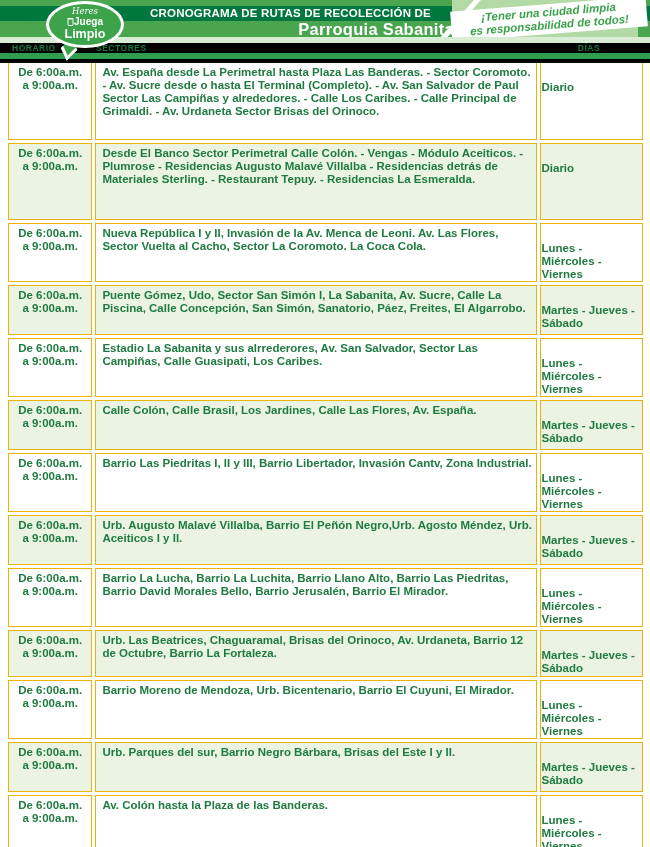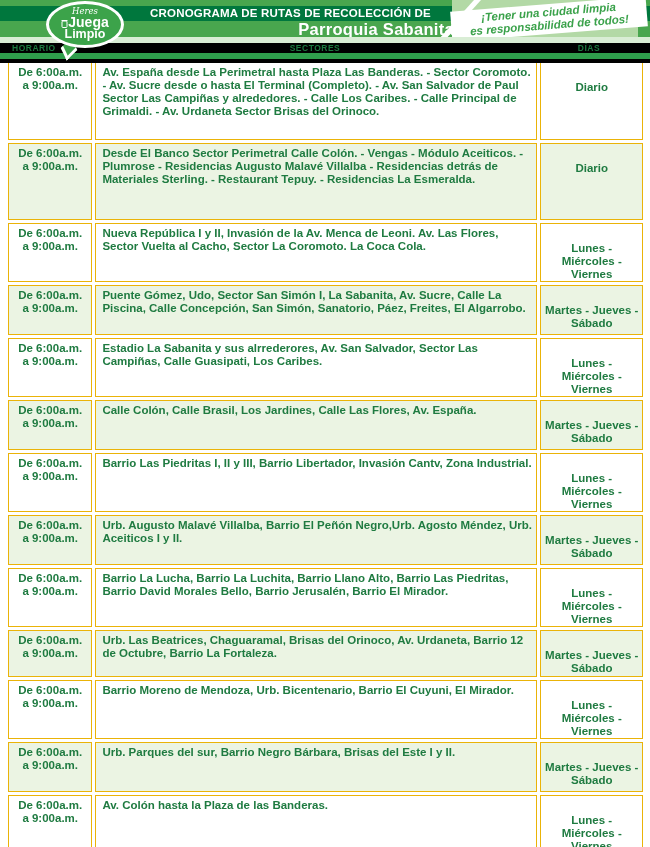--- a/index.html
+++ b/index.html
@@ -21,45 +21,45 @@
                transform:skewX(-42deg); }
   .slogan-band { position:absolute; right:3px; top:4px; width:196px; background:#fff;
                  transform:rotate(-4.5deg); padding:2px 4px 3px; text-align:center; }
   .slogan-band div { color:#3ba24b; font-weight:bold; font-style:italic; font-size:11.5px;
                      line-height:12.5px; white-space:nowrap; }
   .stripe-pale { position:absolute; left:0; top:37px; width:650px; height:6px; background:#d9edd5; }
   .col-band { position:absolute; left:0; top:43px; width:650px; height:20px; background:#000000; }
   .col-band span { position:absolute; top:0; color:#1c7a40; font-weight:bold; font-size:8.5px;
                    letter-spacing:.5px; }
   .col-horario { left:12px; }
-  .col-sectores { left:96px; width:438px; text-align:center; }
+  .col-sectores { left:96px; width:438px; }
   .col-dias { left:538px; width:102px; text-align:center; }
   .stripe-bottom { position:absolute; left:0; top:53px; width:650px; height:6px; background:#2f9e4c; }
 
   
   .bubble { position:absolute; left:46px; top:1px; width:78px; height:47px; background:#3ca34a;
             border:3px solid #fff; border-radius:50%; z-index:5; text-align:center;
             color:#fff; padding-top:3px; }
   .bubble-tail { position:absolute; left:62px; top:42px; width:14px; height:14px; background:#3ca34a;
                  border-right:3px solid #fff; border-bottom:3px solid #fff;
                  transform:rotate(65deg) skewX(20deg); z-index:4; }
   .bubble .l1 { font-family:"DejaVu Serif", serif; font-style:italic; font-size:8.5px; line-height:9px; }
-  .bubble .l2 { font-weight:bold; font-size:14px; line-height:12px; }
+  .bubble .l2 { font-weight:bold; font-size:10px; line-height:12px; }
   .bubble .l3 { font-weight:bold; font-size:12.5px; line-height:13px; }
   .trash-icon svg { vertical-align:-1px; }
 
   
   table { margin-left:5px; width:641px; border-collapse:separate; border-spacing:3px; table-layout:fixed; }
   col.c-hor { width:84px; } col.c-sec { width:440px; } col.c-dia { width:102px; }
   td { border:1px solid #eab308; background:#fff; vertical-align:top;
        color:#1f7b41; font-weight:bold; font-size:11.5px; line-height:13px; }
   tr.alt td { background:#ebf4e3; }
   td.horario { text-align:center; white-space:pre-line; padding-top:3px; }
   td.sector  { padding:3px 4px 0 6px; }
-  td.dias    { text-align:center; white-space:pre-line; padding-top:18px; }
+  td.dias    { text-align:left; white-space:pre-line; padding-top:18px; }
 
   
   .footer { position:relative; width:650px; height:40px; background:#00743c; margin-top:5px;
             color:#fff; }
   .f-left { position:absolute; left:8px; top:2px; display:flex; align-items:center; }
   .f-left-text { margin-left:4px; }
   .f-left-text .small  { font-size:6.5px; line-height:7px; text-align:right; width:78px; }
   .f-left-text .name   { font-size:15px; font-weight:bold; line-height:15px; letter-spacing:.5px; }
   .f-left-text .tag    { font-size:5.5px; font-style:italic; line-height:7px; }
   .f-band-outer { position:absolute; left:118px; top:6px; width:412px; height:29px;

